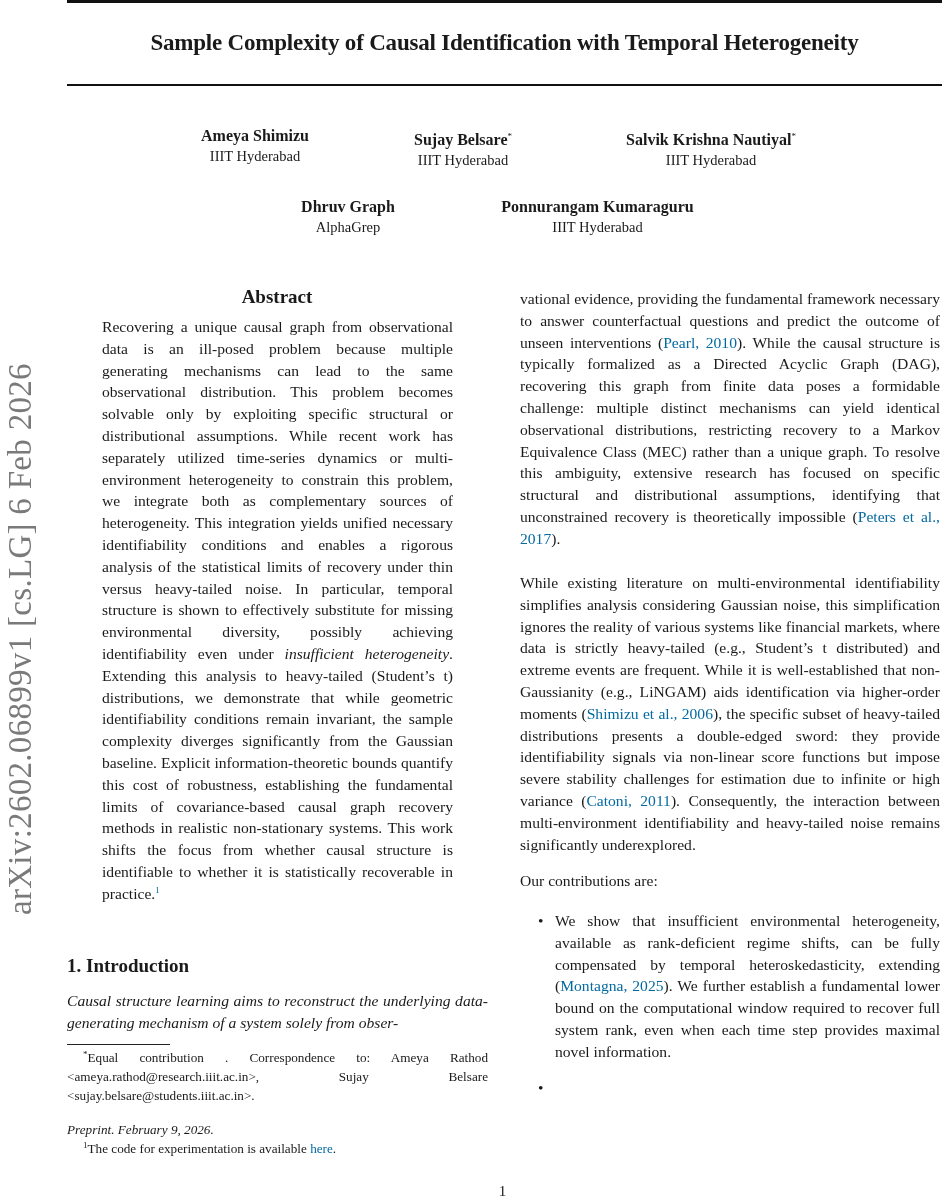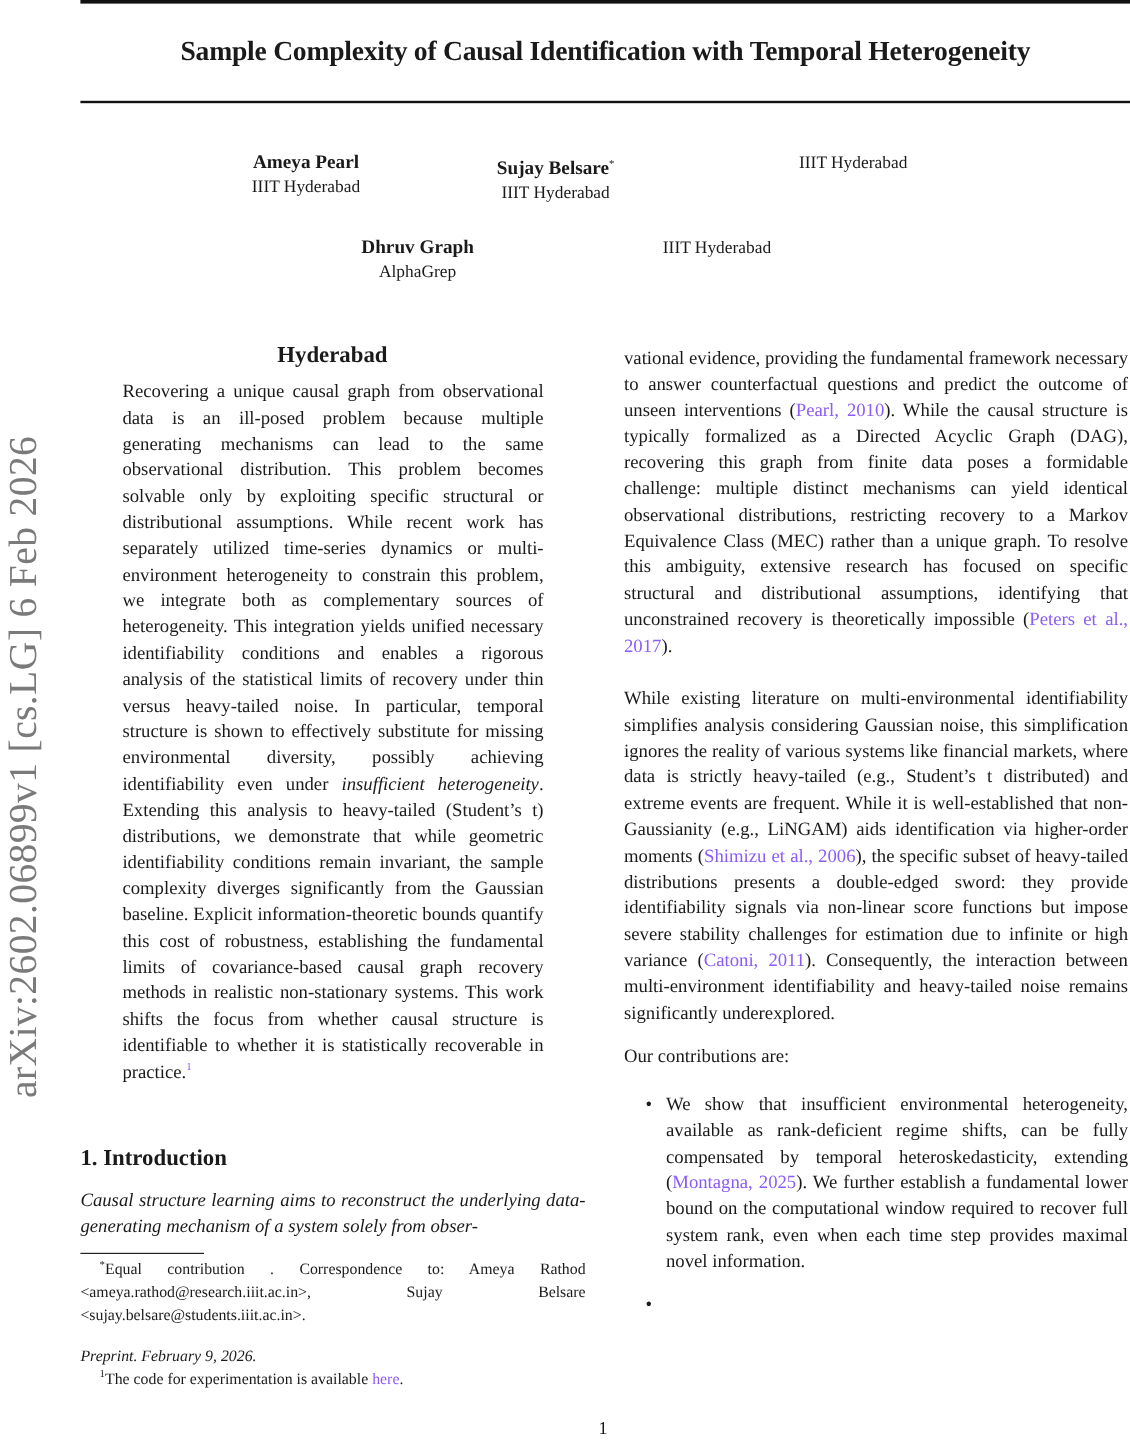--- a/index.html
+++ b/index.html
@@ -9,21 +9,21 @@
   .rule-bottom { position:absolute; left:67px; right:0; top:84px; height:2px; background:#111; }
   .title { position:absolute; left:67px; width:875px; top:30px; text-align:center; font-weight:bold; font-size:23px; letter-spacing:-0.2px; }
   .author { position:absolute; text-align:center; }
   .author .name { font-weight:bold; font-size:16px; display:block; line-height:20px; }
   .author .name sup { font-weight:normal; font-size:9px; }
   .author .aff { font-size:14.5px; display:block; line-height:20px; }
   .arxiv-stamp { position:absolute; left:2px; top:915px; transform-origin:left top; transform:rotate(-90deg); font-size:33px; color:#7a7a7a; white-space:nowrap; letter-spacing:0.3px; }
   .abstract-head { position:absolute; left:102px; width:350px; top:286px; text-align:center; font-weight:bold; font-size:19px; }
   .abstract-body { position:absolute; left:102px; width:351px; top:316px; font-size:15.6px; line-height:21.8px; text-align:justify; }
   .abstract-body em, .italic { font-style:italic; }
-  .link { color:#8b5cf6; }
+  .link { color:#0369a1; }
   sup.fn { font-size:9px; vertical-align:super; line-height:0; }
   .sec-head { position:absolute; left:67px; top:955px; font-weight:bold; font-size:19px; }
   .intro-p { position:absolute; left:67px; width:421px; top:990px; text-align:justify; font-size:15.6px; line-height:21.8px;font-style:italic; }
   .fn-rule { position:absolute; left:67px; top:1044px; width:103px; height:1px; background:#222; }
   .footnotes { position:absolute; left:67px; width:421px; top:1048px; font-size:13.2px; line-height:19px; text-align:justify; }
   .footnotes .indent { padding-left:16px; }
   .preprint { position:absolute; left:67px; top:1120px; font-size:13.2px; line-height:19px; font-style:italic; }
   .fn1 { position:absolute; left:83px; top:1139px; font-size:13.2px; line-height:19px; }
   .right-block { position:absolute; left:520px; width:420px; text-align:justify; font-size:15.6px; line-height:21.8px; }
   .rb1 { top:288px; }
@@ -35,42 +35,44 @@
   .page-num { position:absolute; left:0; width:1005px; top:1183px; text-align:center; font-size:15px; }
 </style>
 </head>
 <body>
 
 <div class="rule-top"></div>
 <h1 class="title">Sample Complexity of Causal Identification with Temporal Heterogeneity</h1>
 <div class="rule-bottom"></div>
 
 <div class="author" style="left:185px;width:140px;top:126px;">
-  <span class="name"><span>Ameya Pearl</span></span>
+  <span class="name"><span>Ameya Shimizu</span></span>
   <span class="aff">IIIT Hyderabad</span>
 </div>
 <div class="author" style="left:393px;width:140px;top:126px;">
   <span class="name"><span>Sujay Belsare</span><sup>*</sup></span>
   <span class="aff">IIIT Hyderabad</span>
 </div>
 <div class="author" style="left:600px;width:222px;top:126px;">
+  <span class="name"><span>Salvik Krishna Nautiyal</span><sup>*</sup></span>
   <span class="aff">IIIT Hyderabad</span>
 </div>
 
 <div class="author" style="left:278px;width:140px;top:197px;">
   <span class="name"><span>Dhruv Graph</span></span>
   <span class="aff">AlphaGrep</span>
 </div>
 <div class="author" style="left:475px;width:245px;top:197px;">
+  <span class="name"><span>Ponnurangam Kumaraguru</span></span>
   <span class="aff">IIIT Hyderabad</span>
 </div>
 
 <div class="arxiv-stamp">arXiv:2602.06899v1  [cs.LG]  6 Feb 2026</div>
 
-<h2 class="abstract-head">Hyderabad</h2>
+<h2 class="abstract-head">Abstract</h2>
 <p class="abstract-body"><span>Recovering a unique causal graph from observational data is an ill-posed problem because multiple generating mechanisms can lead to the same observational distribution. This problem becomes solvable only by exploiting specific structural or distributional assumptions. While recent work has separately utilized time-series dynamics or multi-environment heterogeneity to constrain this problem, we integrate both as complementary sources of heterogeneity. This integration yields unified necessary identifiability conditions and enables a rigorous analysis of the statistical limits of recovery under thin versus heavy-tailed noise. In particular, temporal structure is shown to effectively substitute for missing environmental diversity, possibly achieving identifiability even under </span><em>insufficient heterogeneity</em><span>. Extending this analysis to heavy-tailed (Student’s t) distributions, we demonstrate that while geometric identifiability conditions remain invariant, the sample complexity diverges significantly from the Gaussian baseline. Explicit information-theoretic bounds quantify this cost of robustness, establishing the fundamental limits of covariance-based causal graph recovery methods in realistic non-stationary systems. This work shifts the focus from whether causal structure is identifiable to whether it is statistically recoverable in practice.</span><sup class="fn link">1</sup></p>
 
 <h2 class="sec-head">1. Introduction</h2>
 <p class="intro-p">Causal structure learning aims to reconstruct the underlying data-generating mechanism of a system solely from obser-</p>
 
 <div class="fn-rule"></div>
 <p class="footnotes"><span class="indent"></span><sup class="fn">*</sup><span>Equal contribution .    Correspondence to:   Ameya Rathod &lt;ameya.rathod@research.iiit.ac.in&gt;, Sujay Belsare &lt;sujay.belsare@students.iiit.ac.in&gt;.</span></p>
 <p class="preprint">Preprint. February 9, 2026.</p>
 <p class="fn1"><sup class="fn">1</sup><span>The code for experimentation is available </span><span class="link">here</span><span>.</span></p>
 

